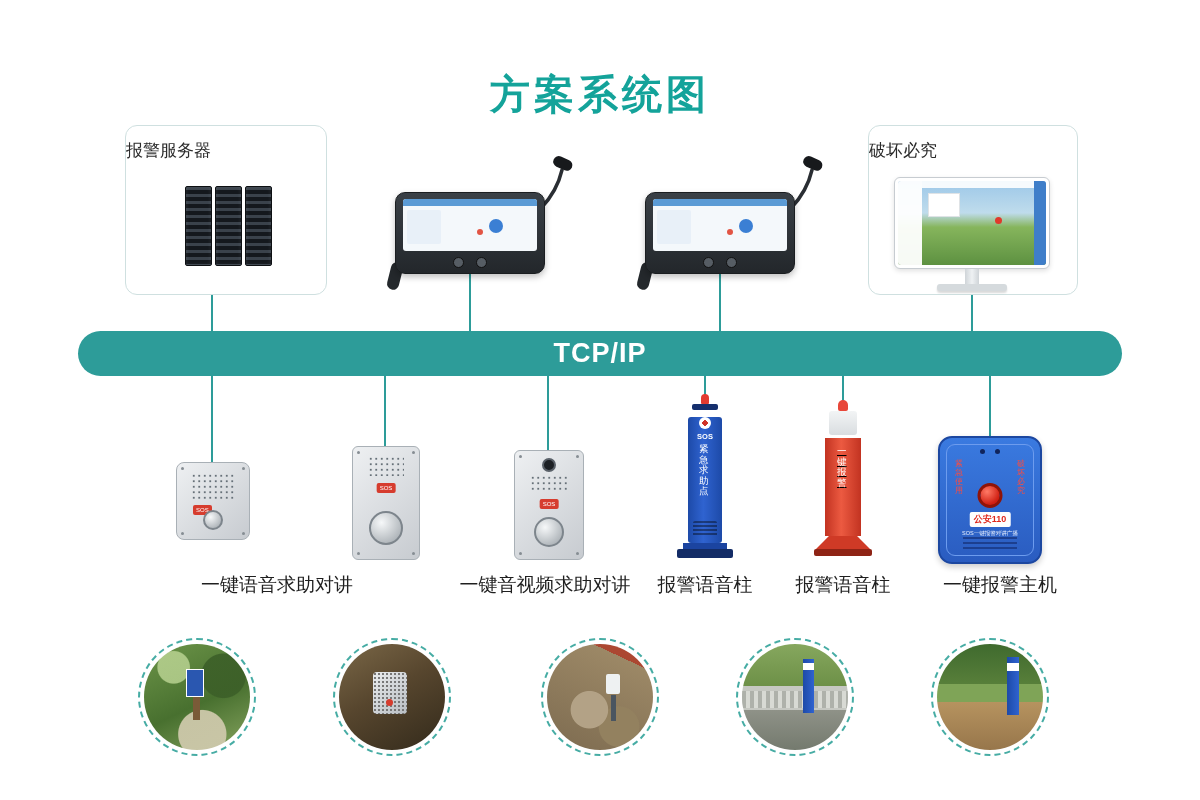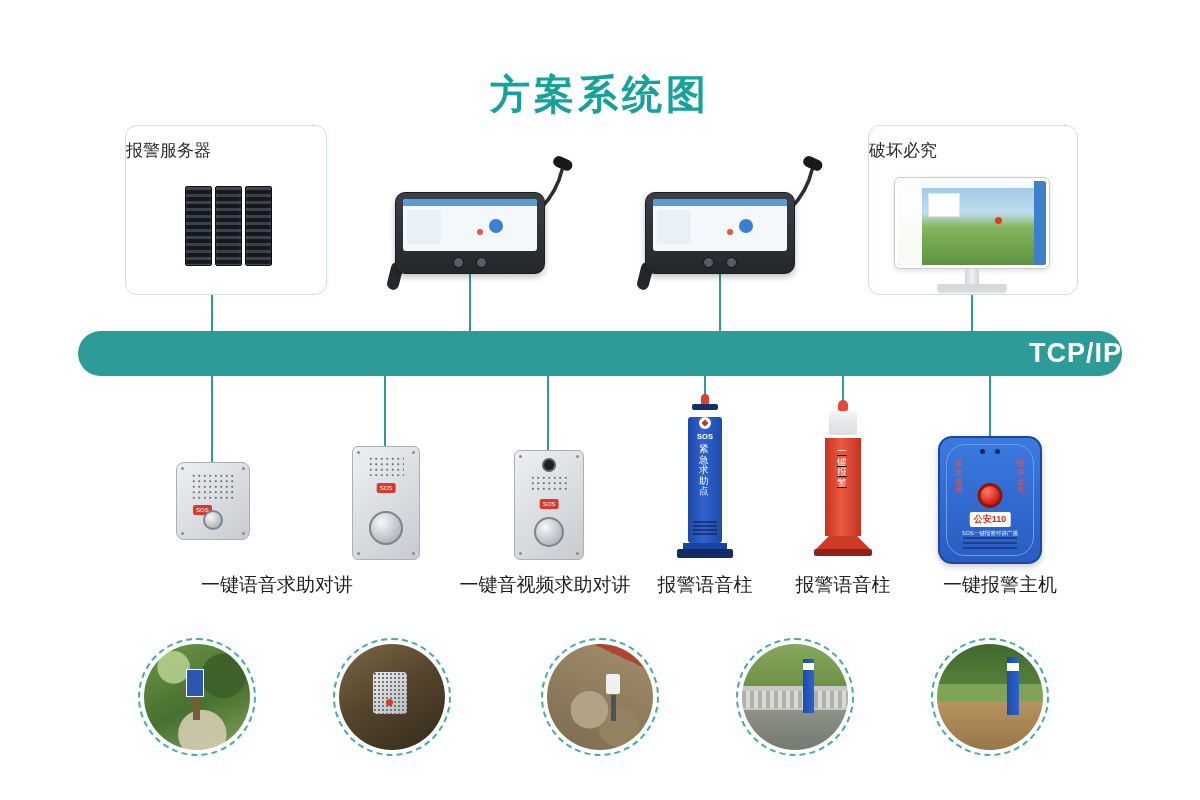--- a/index.html
+++ b/index.html
@@ -9,21 +9,21 @@
   .page-title{position:absolute;left:0;right:0;top:40px;text-align:center;
     font-size:40px;font-weight:800;color:#14a39a;letter-spacing:4px;}
 
   .box{position:absolute;border:1px solid #cfe0e0;border-radius:12px;background:#fff;}
   .box-label{position:absolute;top:13px;left:0;right:0;text-align:left;font-size:17px;color:#2b2b2b;}
   .host-label{position:absolute;top:13px;width:150px;text-align:center;font-size:17px;color:#2b2b2b;}
 
   .vline{position:absolute;width:2px;background:#2d9c99;z-index:0;}
 
   .tcp-bar{position:absolute;left:78px;top:331px;width:1044px;height:45px;border-radius:23px;
-    background:#2d9c99;color:#fff;text-align:right;line-height:45px;font-size:27px;font-weight:bold;
+    background:#2d9c99;color:#fff;text-align:center;line-height:45px;font-size:27px;font-weight:bold;
     letter-spacing:1px;z-index:1;}
 
   
   .rack{position:absolute;left:185px;top:186px;display:flex;gap:3px;z-index:1;}
   .rack .tower{width:25px;height:78px;border:1px solid #0d1013;border-radius:2px;
     background:repeating-linear-gradient(180deg,#3a424b 0 3px,#14181d 3px 7px);
     box-shadow:inset 0 0 4px rgba(255,255,255,.10);}
 
   
   .console{position:absolute;width:150px;height:82px;z-index:1;}
@@ -92,21 +92,21 @@
     background:linear-gradient(90deg,#c23321,#ec5a41 45%,#c23321);text-decoration:underline;}
   .pr-pole .vtext{padding-top:8px;}
   .pr-flare{width:54px;height:13px;margin:0 auto;background:#cf3a26;
     clip-path:polygon(24% 0,76% 0,100% 100%,0 100%);}
   .pr-base{width:58px;height:7px;margin:0 auto;background:#8e2315;border-radius:2px;}
 
   
   .ahost{position:absolute;left:938px;top:436px;width:104px;height:128px;border-radius:14px;
     background:linear-gradient(180deg,#3a7ae0,#2a5cc0);border:2px solid #1c47a0;z-index:1;
     box-shadow:0 3px 6px rgba(0,0,0,.2);box-sizing:border-box;}
-  .ah-panel{position:absolute;inset:6px;border:1px solid #6d9cee;border-radius:19px;text-decoration:underline;}
+  .ah-panel{position:absolute;inset:6px;border:1px solid #6d9cee;border-radius:9px;text-decoration:underline;}
   .ah-dots{position:absolute;top:4px;left:0;right:0;display:flex;justify-content:center;gap:10px;}
   .ah-dots i{width:5px;height:5px;border-radius:50%;background:#10245c;}
   .ah-vt{position:absolute;top:14px;width:10px;font-size:8px;line-height:9px;color:#ff4b3c;
     text-align:center;word-break:break-all;}
   .ah-vt.left{left:7px;} .ah-vt.right{right:7px;}
   .ah-btn{position:absolute;left:50%;transform:translateX(-50%);top:38px;width:25px;height:25px;
     border-radius:50%;background:radial-gradient(circle at 35% 30%,#ff7a66,#d01f12 70%);
     border:3px solid #8f1408;box-sizing:border-box;}
   .ah-center{position:absolute;left:50%;transform:translateX(-50%);top:67px;background:#fff;
     color:#e0281c;font-size:9px;font-weight:bold;padding:1px 4px;border-radius:2px;white-space:nowrap;}

